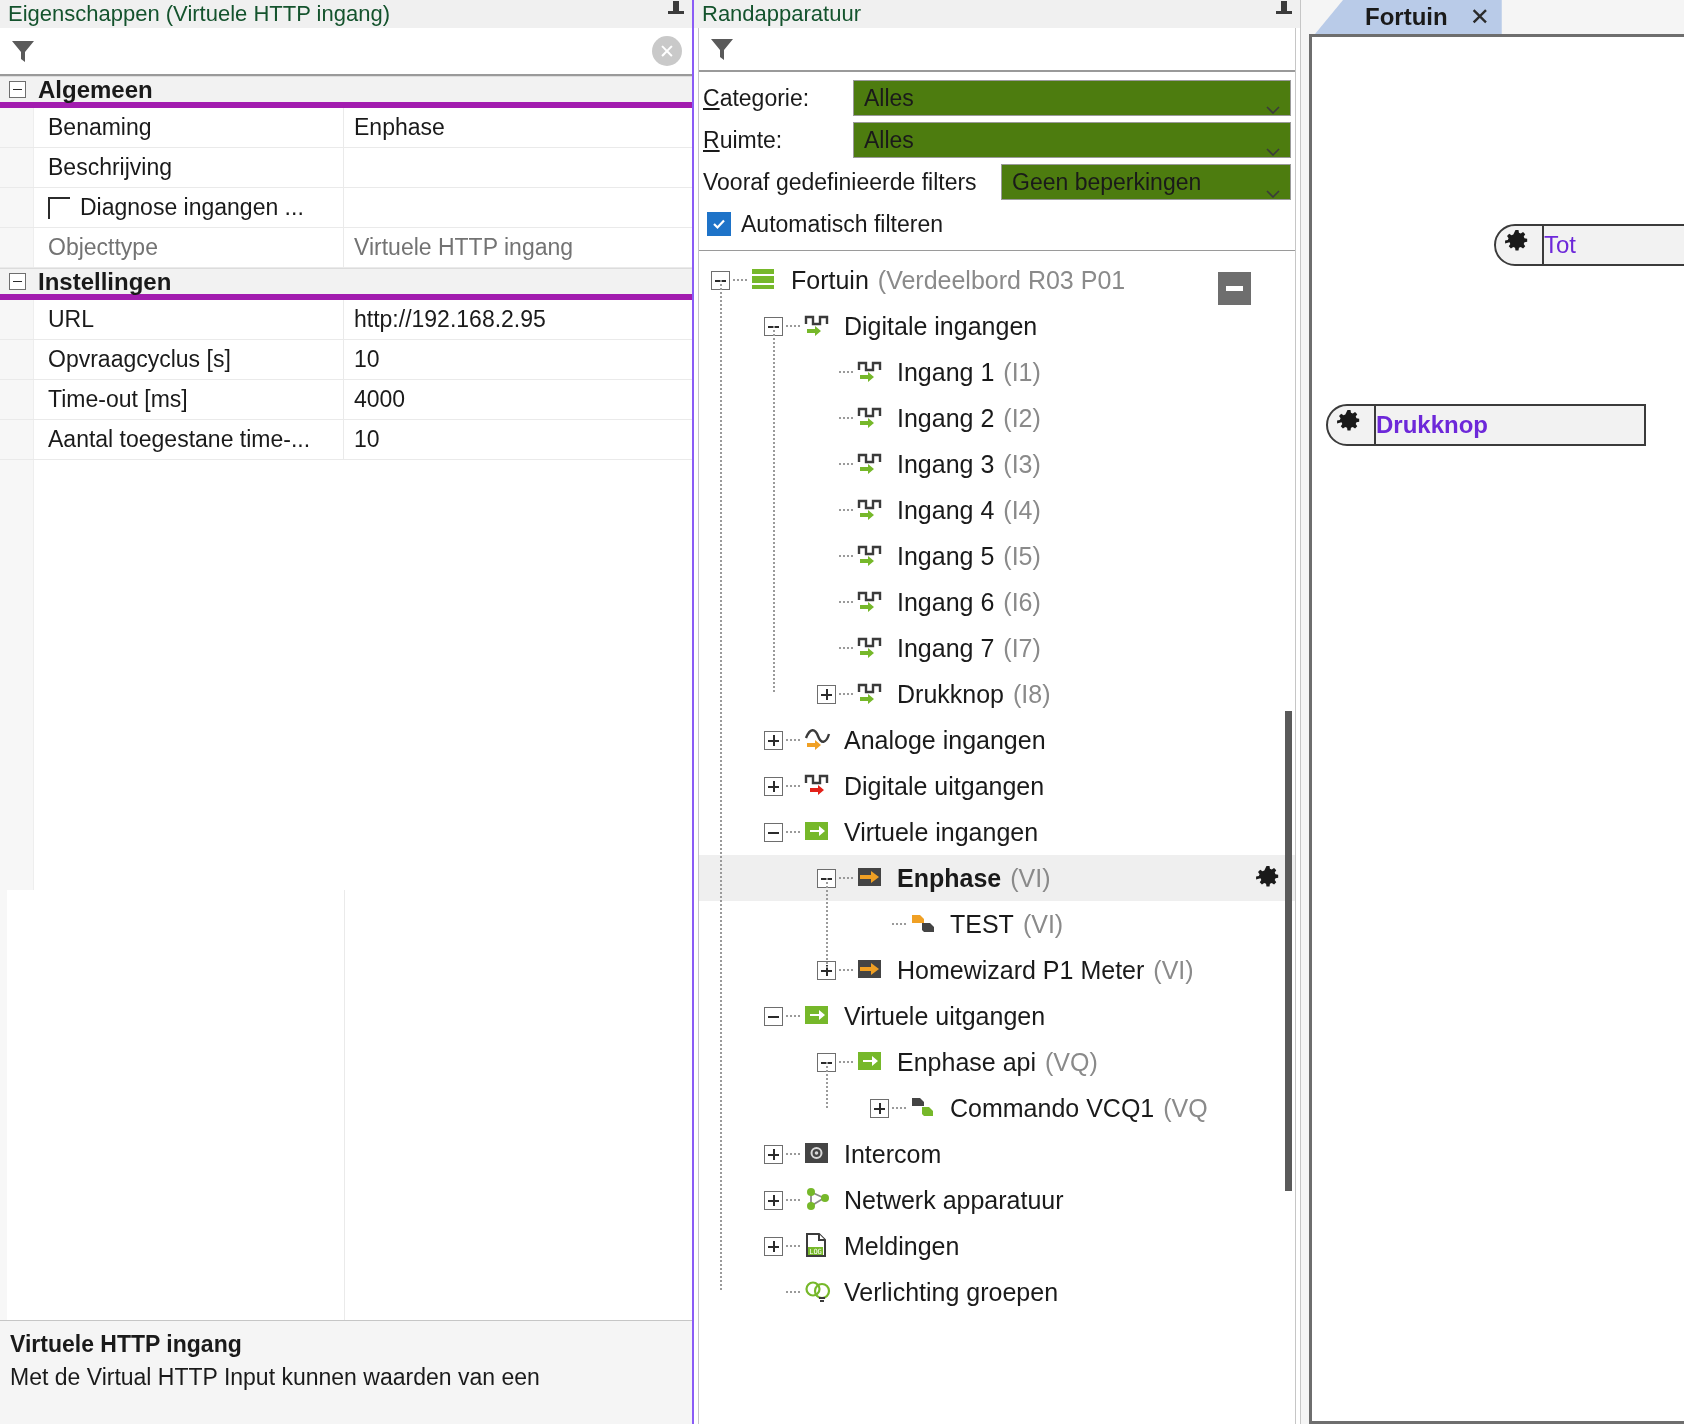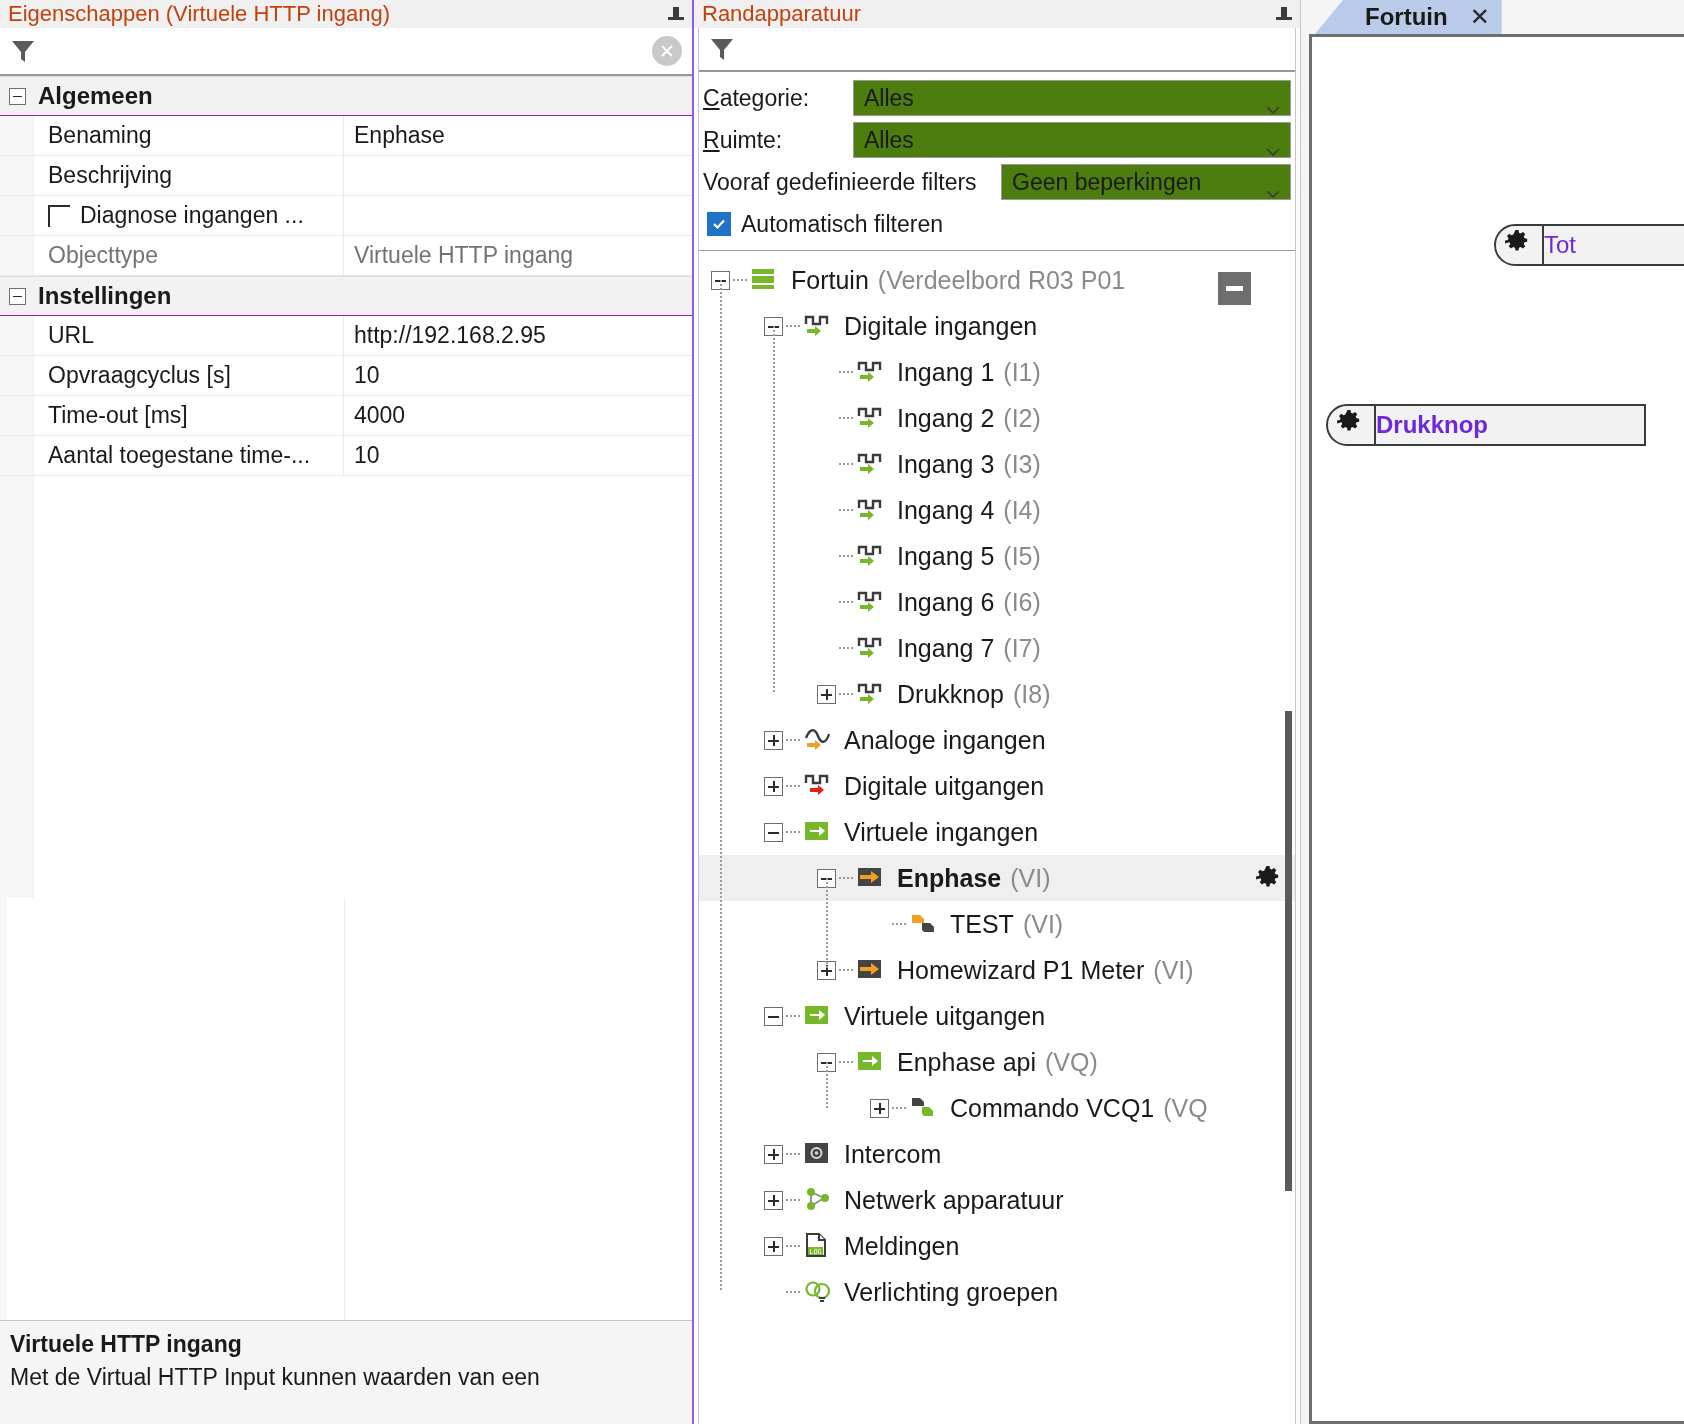--- a/index.html
+++ b/index.html
@@ -18,23 +18,23 @@
   
   .panel-props {
     width: 692px; height: 1424px;
     background: #ffffff;
     display: flex; flex-direction: column;
     position: relative;
   }
   .panel-caption {
     height: 28px;
     background: #f0f0f0;
-    display: flex; align-items: flex-end;
+    display: flex; align-items: flex-start;
     padding: 0 6px 0 8px;
-    font-size: 22px; color: #c2410c;
+    font-size: 22px; color: #14532d;
     position: relative;
   }
   .panel-caption .cap-title { flex: 1; white-space: nowrap; line-height: 28px; }
   .pin-icon {
     width: 20px; height: 22px;
     display: inline-block; position: relative;
     flex: 0 0 auto;
   }
   .pin-icon::before {
     content: ""; position: absolute;
@@ -74,24 +74,24 @@
     position: absolute; left: 0; top: 0; width: 34px; height: 100%;
     background: #f7f7f7; border-right: 1px solid #eeeeee;
   }
   .prop-row {
     display: flex; align-items: center;
     height: 40px; position: relative;
     border-bottom: 1px solid #eaeaea;
   }
   .prop-row.cat {
     background: #f2f2f2;
-    border-bottom: 1px solid #a21caf;
+    border-bottom: 6px solid #a21caf;
     border-top: 1px solid #dcdcdc;
     font-weight: bold;
-    height: 40px;
+    height: 32px;
   }
   .expander {
     width: 34px; flex: 0 0 34px; height: 100%;
     display: flex; align-items: center; justify-content: center;
   }
   .exp-box {
     width: 17px; height: 17px; border: 1px solid #6e6e6e;
     background: #ffffff; position: relative; display: inline-block;
   }
   .exp-box::before {

